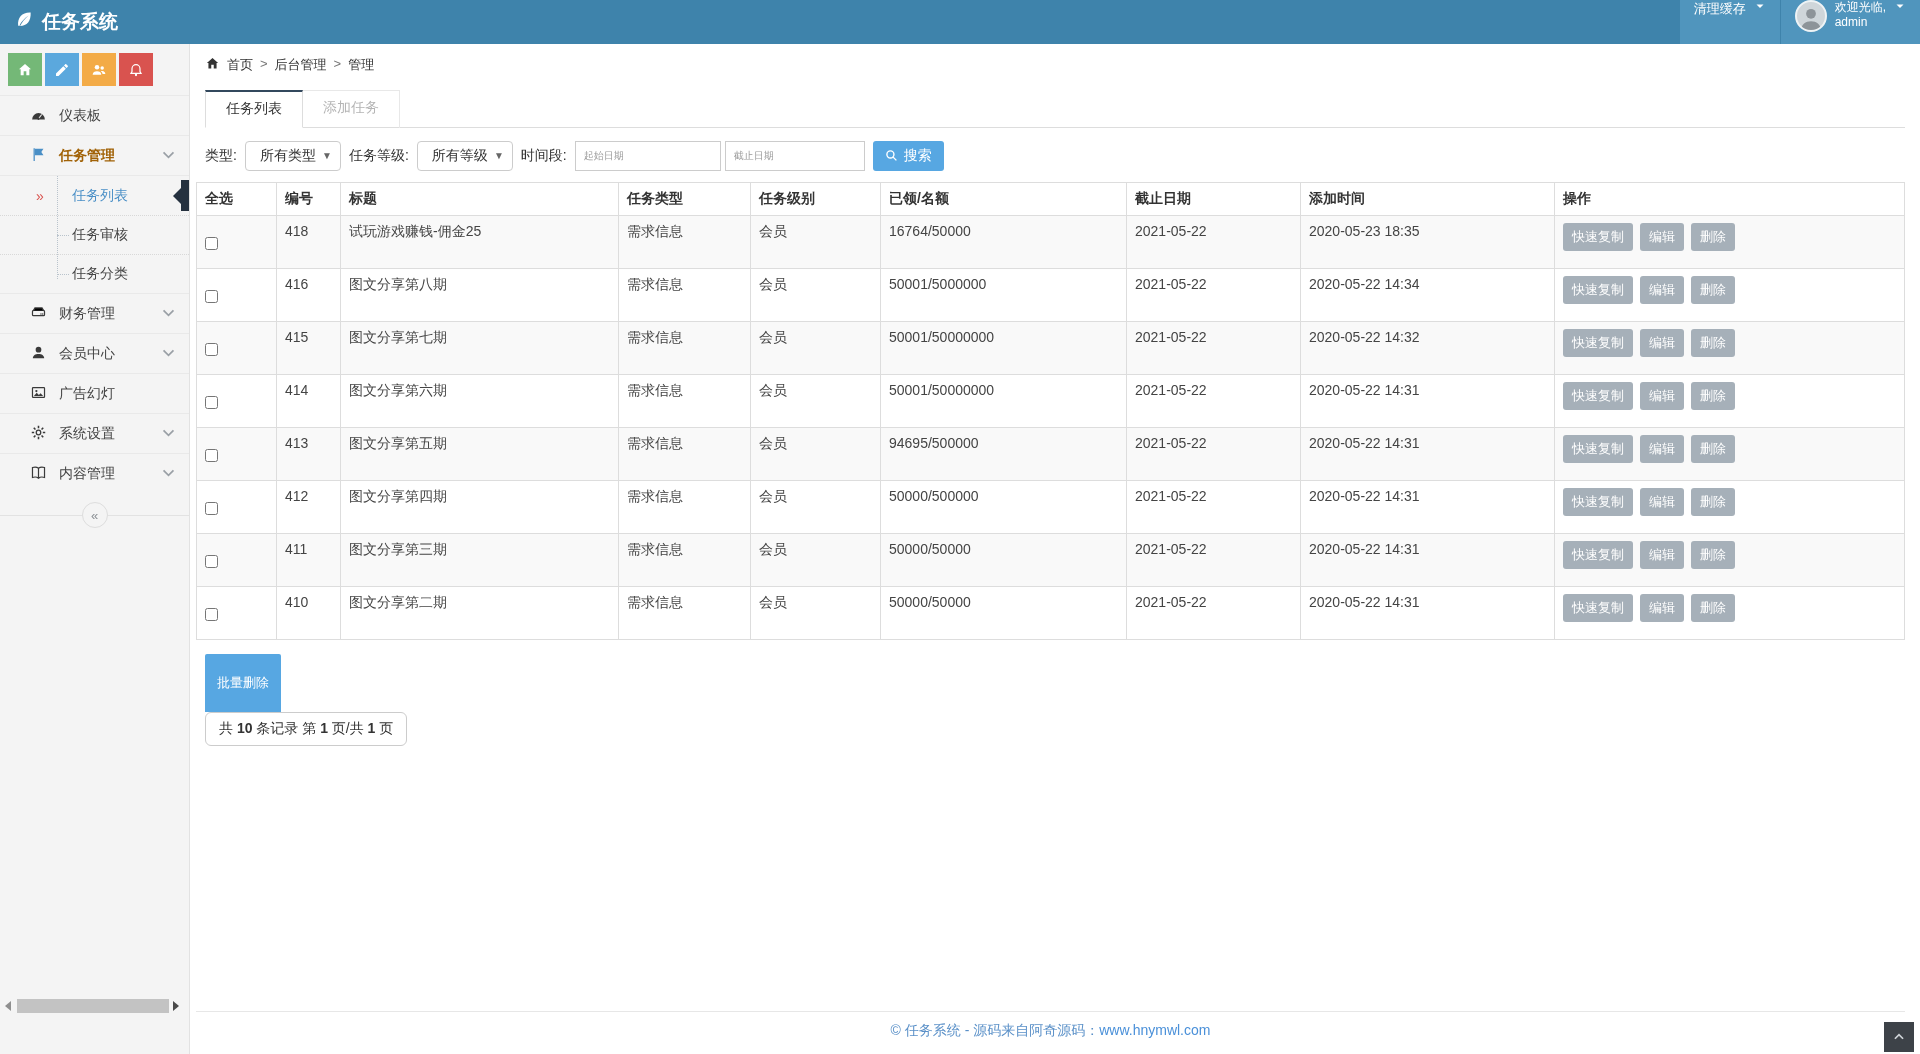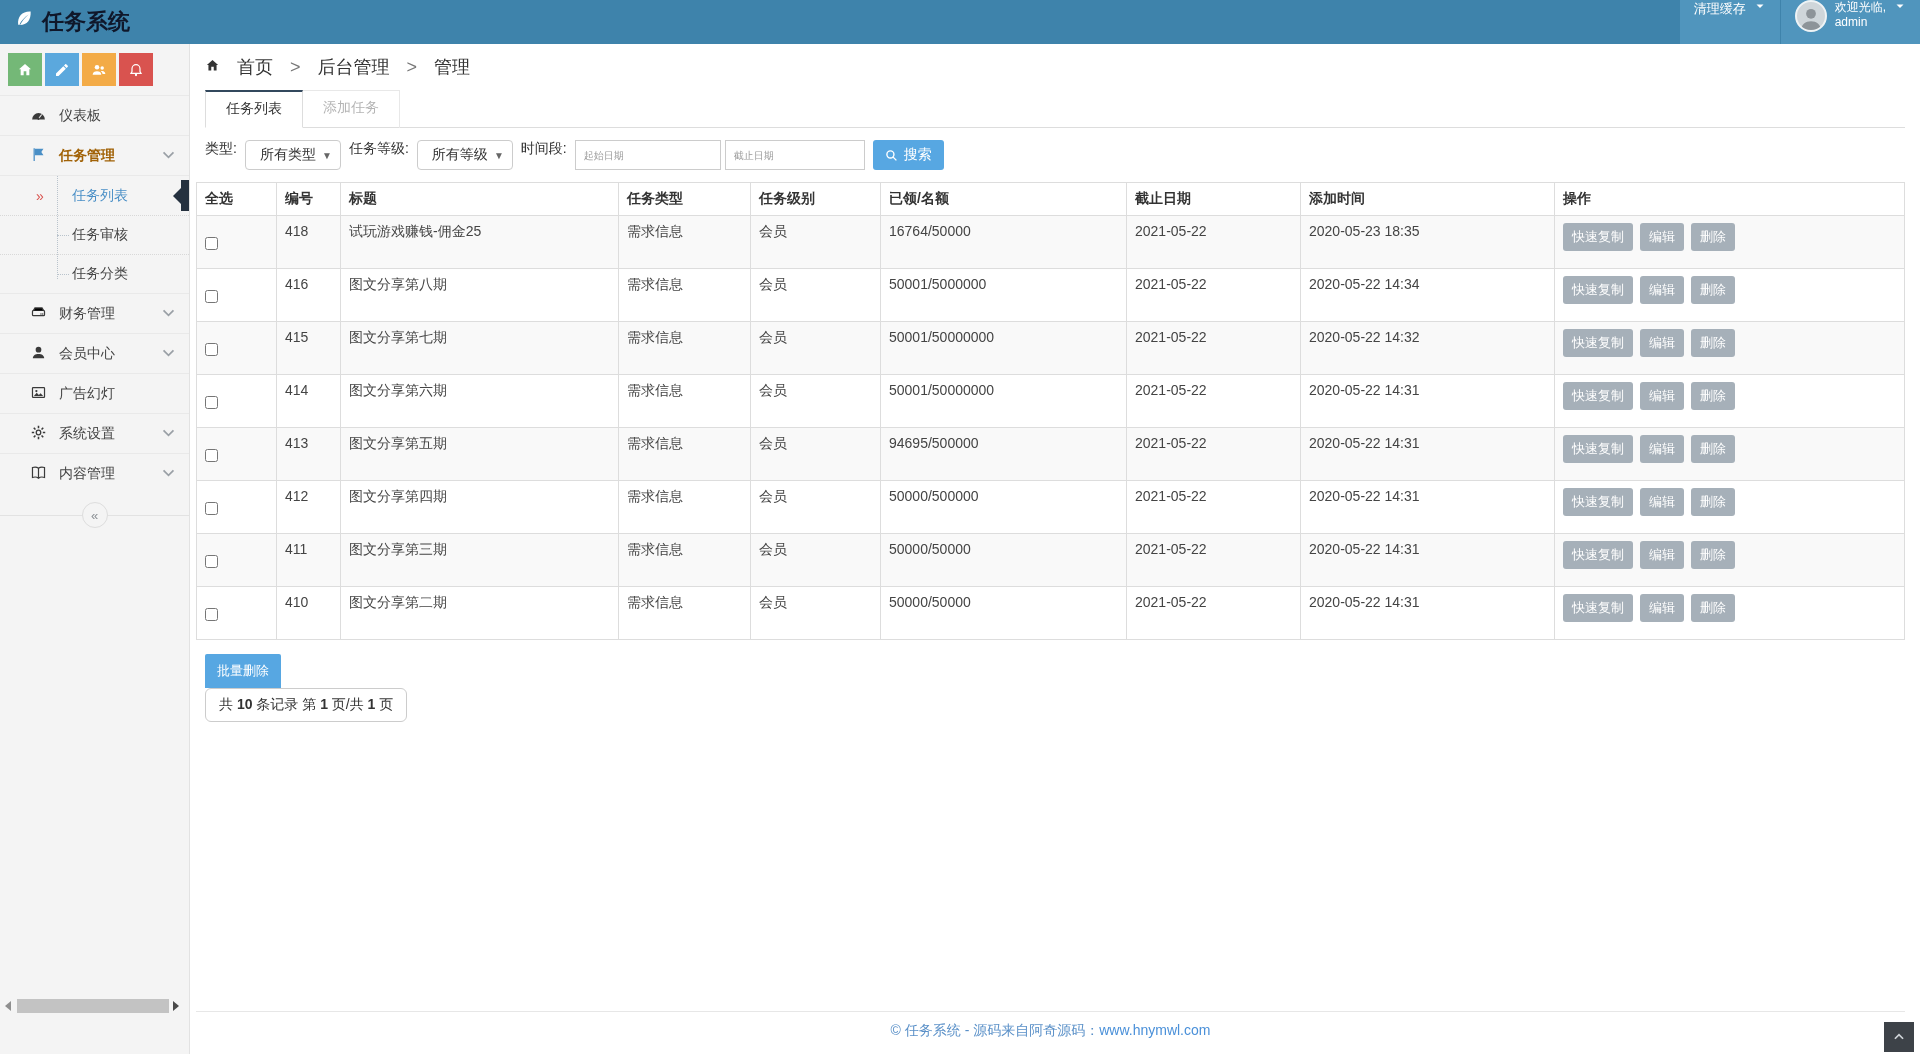--- a/index.html
+++ b/index.html
@@ -1,21 +1,21 @@
 <!DOCTYPE html>
 <html><head>
 <meta charset="utf-8">
 <style>
   * { margin:0; padding:0; box-sizing:border-box; }
   html,body { width:1920px; height:1054px; overflow:hidden;
     font-family:"Liberation Sans","DejaVu Sans",sans-serif; font-size:14px; color:#333; background:#fff; }
 
   
   .topbar { height:44px; background:#3e83ab; display:flex; align-items:stretch; position:relative; z-index:5; }
-  .brand { width:190px; display:flex; align-items:center; gap:8px; padding-left:14px; color:#0f172a; font-size:22px; font-weight:bold; }
+  .brand { width:190px; display:flex; align-items:center; gap:8px; padding-left:14px; color:#ffffff; font-size:19px; font-weight:bold; }
   .topbar-spacer { flex:1; }
   .top-box { background:#5095bd; color:#fff; display:flex; align-items:flex-start; padding:0 14px; gap:8px; cursor:pointer; }
   .top-box + .top-box { margin-left:1px; }
   .cache-label { font-size:13px; }
   .caret-svg { width:12px; height:12px; display:block; }
   .avatar { width:32px; height:32px; border-radius:50%; background:#cfd6da; border:2px solid #eef3f5; overflow:hidden; display:flex; align-items:flex-end; justify-content:center; }
   .welcome { font-size:12px; line-height:1.25; }
 
   
   .sidebar { position:absolute; top:44px; left:0; bottom:0; width:190px; background:#f4f4f4; border-right:1px solid #e2e2e2; }
@@ -43,31 +43,31 @@
   .collapse-btn { position:absolute; left:50%; top:0; transform:translateX(-50%); width:26px; height:26px; border-radius:50%;
     background:#f4f4f4; border:1px solid #ddd; color:#8a8f94; font-size:13px; display:flex; align-items:center; justify-content:center; cursor:pointer; }
   .side-scroll { position:absolute; left:0; right:10px; bottom:40px; height:16px; display:flex; align-items:center; }
   .ss-arrow { width:0; height:0; cursor:pointer; }
   .ss-left { margin-left:5px; border-top:5px solid transparent; border-bottom:5px solid transparent; border-right:6px solid #8f8f8f; }
   .ss-right { margin-left:4px; border-top:5px solid transparent; border-bottom:5px solid transparent; border-left:6px solid #4a4a4a; }
   .ss-thumb { flex:1; height:14px; margin-left:6px; background:#c3c3c3; cursor:grab; }
 
   
   .main { position:absolute; top:44px; left:190px; right:0; bottom:0; display:flex; flex-direction:column; padding:12px 15px 0 6px; }
-  .crumb { margin-left:9px; display:flex; align-items:center; gap:17px; color:#333; font-size:18px; height:22px; }
+  .crumb { margin-left:9px; display:flex; gap:7px; color:#333; font-size:13px; height:22px; }
   .crumb .sep { color:#777; }
   .crumb svg { width:15px; height:15px; }
   .crumb-link { cursor:pointer; }
 
   .tabs { margin:12px 0 0 9px; display:flex; border-bottom:1px solid #ddd; }
   .tab { padding:8px 20px 9px; font-size:14px; cursor:pointer; margin-bottom:-1px; }
   .tab.active { background:#fff; border:1px solid #ddd; border-bottom:1px solid #fff; border-top:2px solid #33485d; color:#333; }
   .tab.inactive { border:1px solid #e8e8e8; border-left:none; border-bottom:none; color:#b5b5b5; }
 
-  .filterbar { margin:12px 0 0 9px; display:flex; gap:8px; height:31px; }
+  .filterbar { margin:12px 0 0 9px; display:flex; align-items:center; gap:8px; height:31px; }
   .f-label { color:#333; }
   .f-select { width:96px; height:30px; border:1px solid #ccc; border-radius:4px; background:#fff; display:flex; align-items:center;
     justify-content:space-between; padding:0 8px 0 14px; cursor:pointer; }
   .f-select .v { color:#333; } .f-select .c { color:#666; font-size:10px; }
   .f-input { height:30px; border:1px solid #ccc; padding:0 8px; font-size:10px; color:#333; font-family:inherit; }
   .f-input::placeholder { color:#9b9b9b; }
   .inp-start { width:146px; } .inp-end { width:140px; margin-left:-4px; }
   .search-btn { height:30px; border:none; background:#57a7e2; color:#fff; font-size:14px; padding:0 12px; border-radius:3px;
     display:flex; align-items:center; gap:6px; cursor:pointer; font-family:inherit; }
   .search-btn svg { width:13px; height:13px; }
@@ -76,21 +76,21 @@
   .task-table th, .task-table td { border:1px solid #ddd; text-align:left; padding:7px 8px; font-size:14px; overflow:hidden; white-space:nowrap; }
   .task-table th { height:33px; font-weight:bold; color:#333; background:#fff; }
   .task-table td { height:53px; vertical-align:top; color:#444; }
   .task-table tbody tr:nth-child(odd) { background:#f9f9f9; }
   .col-check { width:80px; } .col-id { width:64px; } .col-title { width:278px; } .col-type { width:132px; }
   .col-level { width:130px; } .col-quota { width:246px; } .col-deadline { width:174px; } .col-added { width:254px; }
   td.cell-check input { margin-top:14px; width:13px; height:13px; cursor:pointer; }
   .act-btn { background:#a6b0b9; color:#fff; border:none; border-radius:3px; padding:5px 9px; font-size:13px; margin-right:7px;
     cursor:pointer; font-family:inherit; }
 
-  .batch-btn { margin:14px 0 0 9px; align-self:flex-start; background:#57a7e2; color:#fff; border:none; padding:8px 12px;
+  .batch-btn { margin:14px 0 0 9px; align-self:flex-start; background:#57a7e2; color:#fff; border:none; padding:20px 12px;
     font-size:13px; border-radius:2px 2px 0 0; cursor:pointer; font-family:Liberation Sans, sans-serif; }
   .rec-info { margin-left:9px; align-self:flex-start; border:1px solid #ccc; border-radius:6px; padding:7px 13px; font-size:14px; color:#333; background:#fff; }
   .rec-info b { font-weight:bold; }
 
   .flex-spacer { flex:1; }
   .page-footer { border-top:1px solid #e7e7e7; text-align:center; padding:10px 0 14px; font-size:14px; color:#5a90c8; }
   .page-footer a { color:#4a90d9; text-decoration:none; cursor:pointer; }
 
   .to-top { position:absolute; right:6px; bottom:2px; width:30px; height:30px; background:#3d4248; display:flex; align-items:center;
     justify-content:center; cursor:pointer; }

